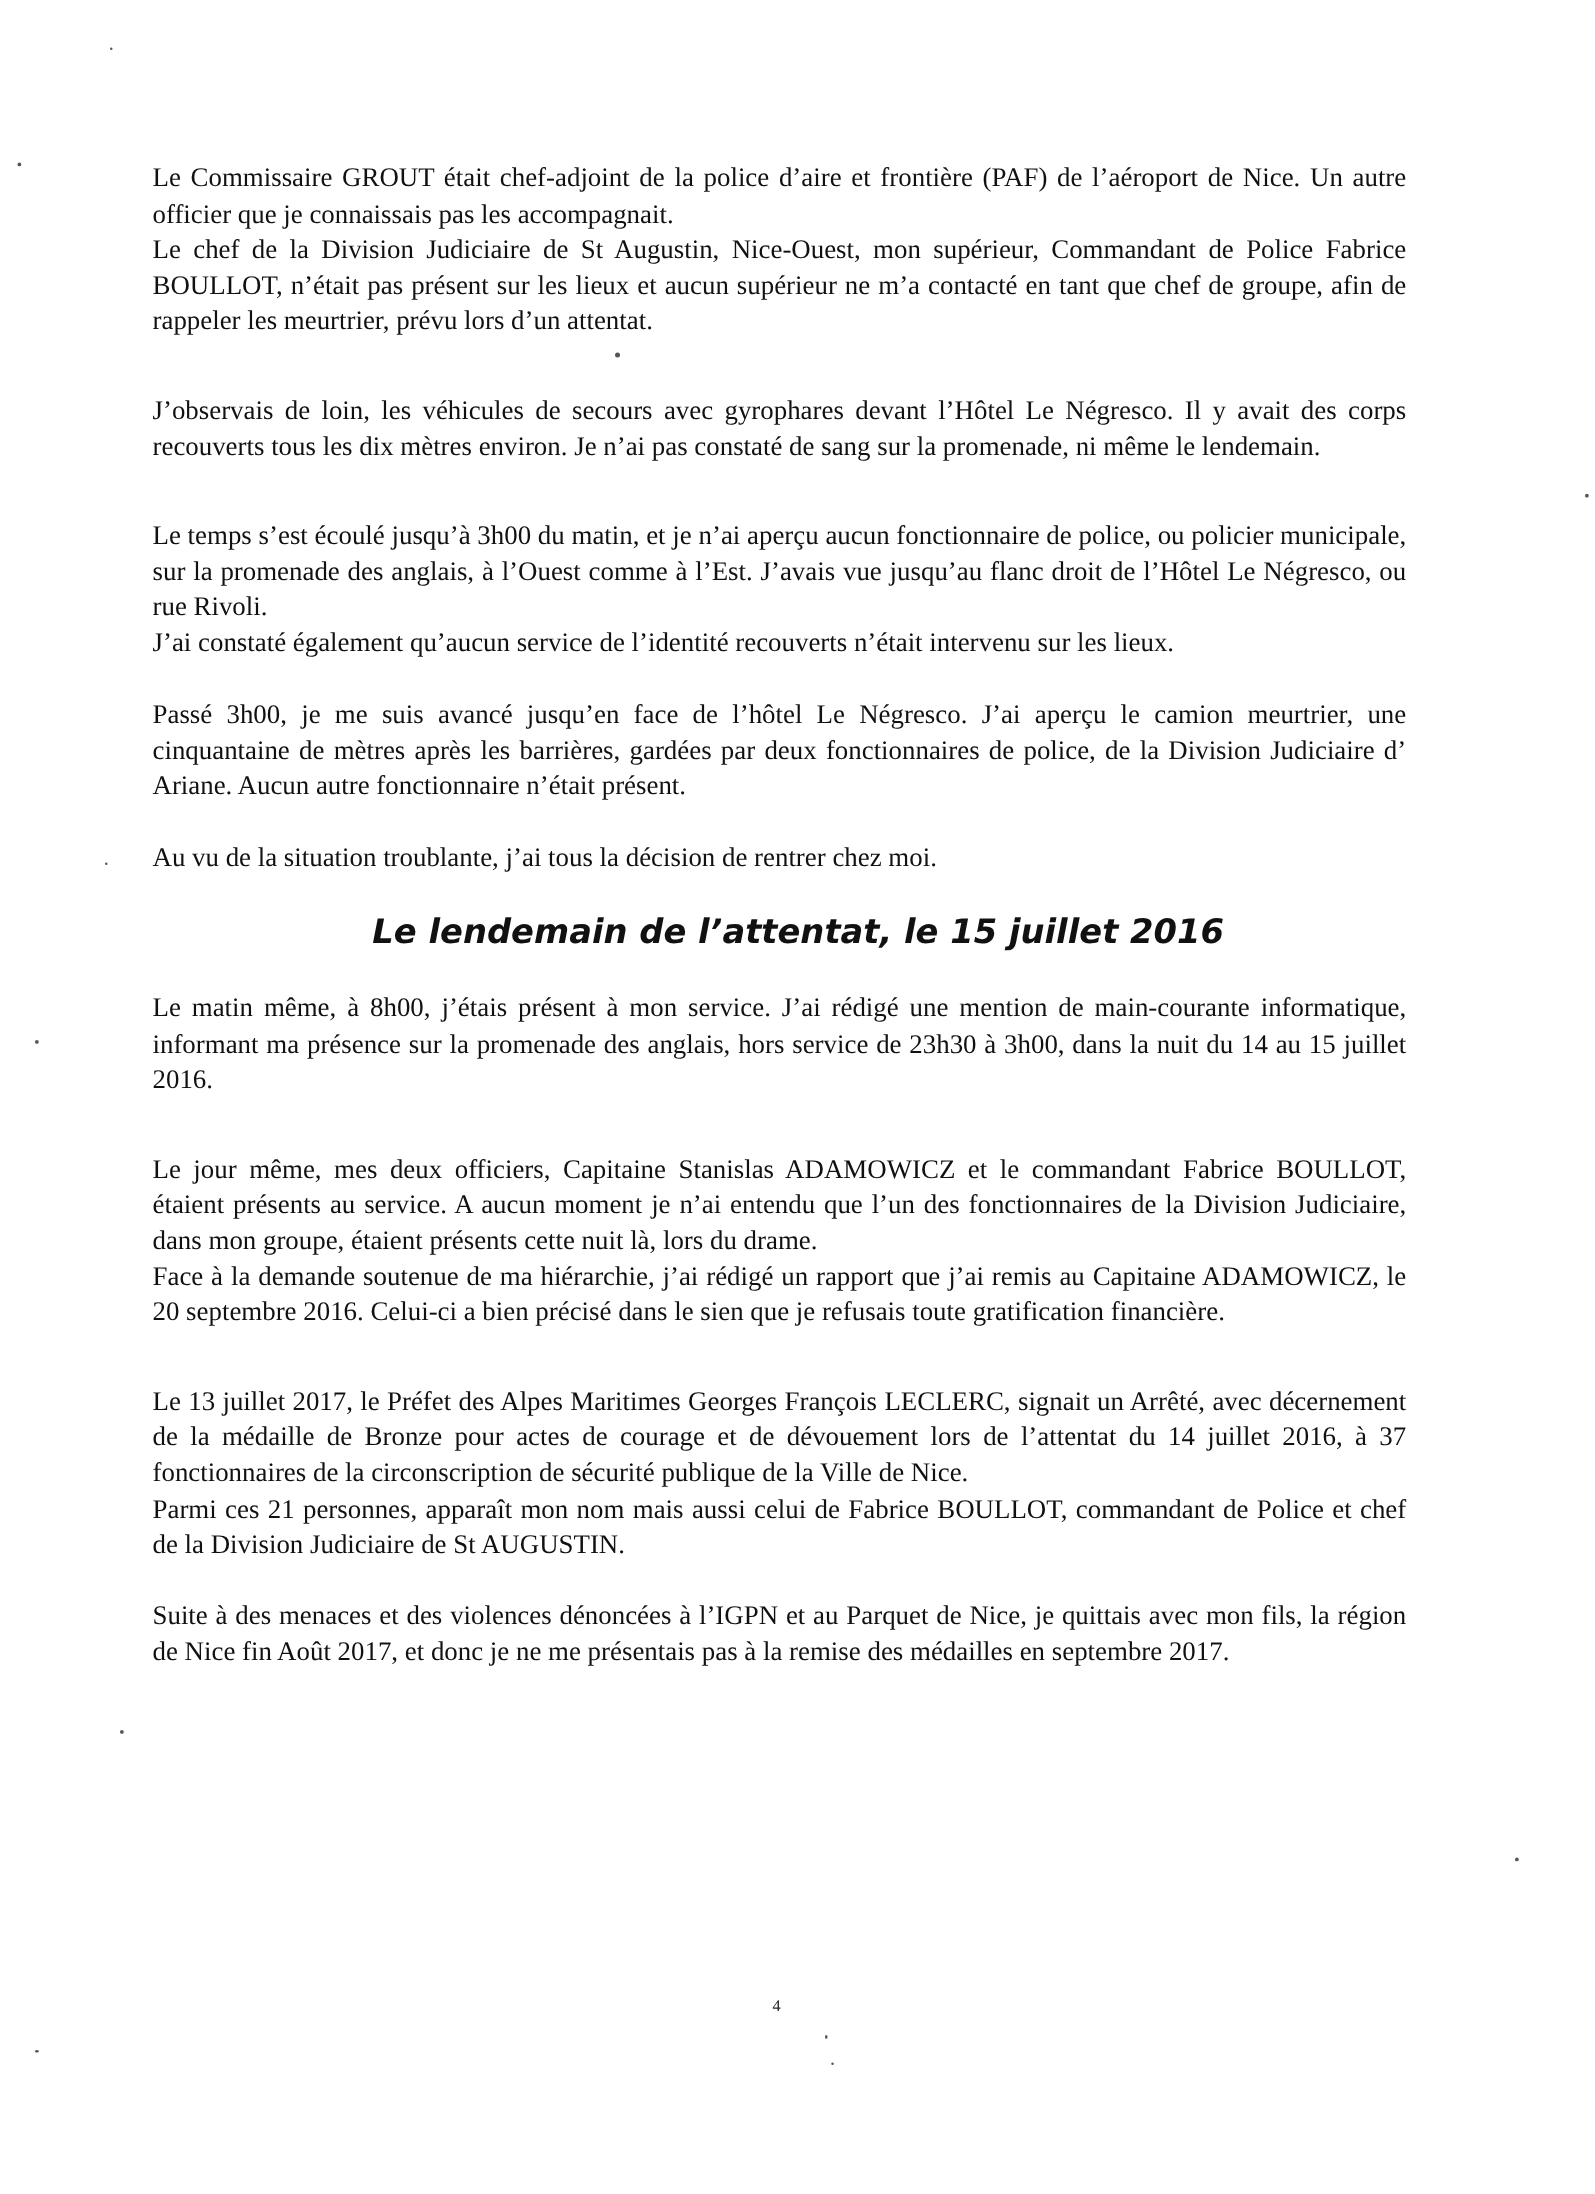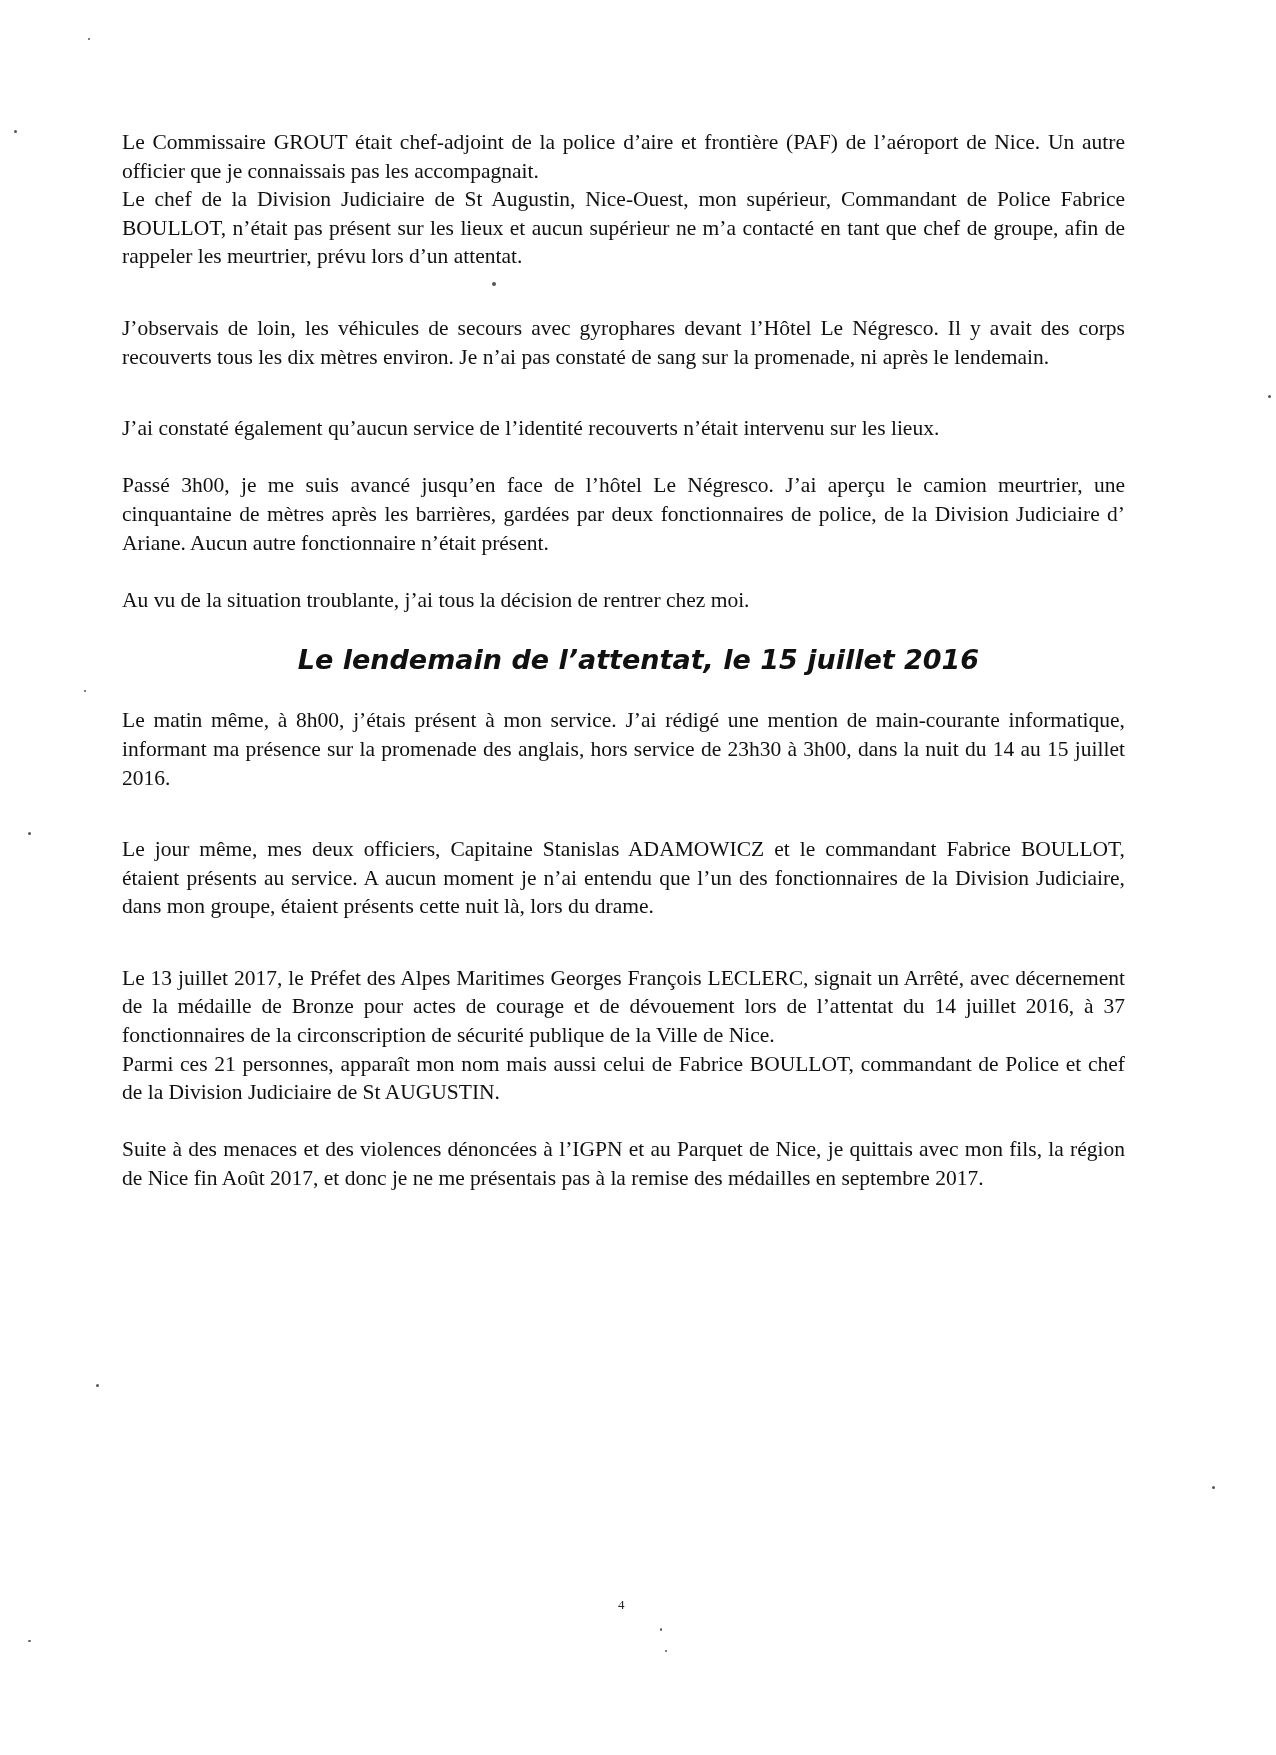--- a/index.html
+++ b/index.html
@@ -46,39 +46,41 @@
   <div class="speck" style="left:660px;top:1628px;width:2px;height:3px;"></div>
   <div class="speck" style="left:665px;top:1650px;width:2px;height:2px;"></div>
   <div class="speck" style="left:28px;top:1640px;width:3px;height:2px;"></div>
 
   <div class="content">
 
     <p>Le Commissaire GROUT était chef-adjoint de la police d’aire et frontière (PAF) de l’aéroport de Nice. Un autre officier que je connaissais pas les accompagnait.</p>
     <p>Le chef de la Division Judiciaire de St Augustin, Nice-Ouest, mon supérieur, Commandant de Police Fabrice BOULLOT, n’était pas présent sur les lieux et aucun supérieur ne m’a contacté en tant que chef de groupe, afin de rappeler les meurtrier, prévu lors d’un attentat.</p>
     <div class="gap-lg"></div>
 
-    <p>J’observais de loin, les véhicules de secours avec gyrophares devant l’Hôtel Le Négresco.  Il y avait des corps recouverts tous les dix mètres environ. Je n’ai pas constaté de sang sur la promenade, ni après le lendemain.</p>
+    <p>J’observais de loin, les véhicules de secours avec gyrophares devant l’Hôtel Le Négresco.  Il y avait des corps recouverts tous les dix mètres environ. Je n’ai pas constaté de sang sur la promenade, ni même le lendemain.</p>
     <div class="gap-lg"></div>
 
+    <p>Le temps s’est écoulé jusqu’à 3h00 du matin, et je n’ai aperçu aucun fonctionnaire de police, ou policier municipale, sur la promenade des anglais, à l’Ouest comme à l’Est. J’avais vue jusqu’au flanc droit de l’Hôtel Le Négresco, ou rue Rivoli.</p>
     <p>J’ai constaté également qu’aucun service de l’identité recouverts n’était intervenu sur les lieux.</p>
     <div class="gap"></div>
 
     <p>Passé 3h00, je me suis avancé jusqu’en face de l’hôtel Le Négresco. J’ai aperçu le camion meurtrier, une cinquantaine de mètres après les barrières, gardées par deux fonctionnaires de police, de la Division Judiciaire d’ Ariane. Aucun autre fonctionnaire n’était présent.</p>
     <div class="gap"></div>
 
     <p>Au vu de la situation troublante, j’ai tous la décision de rentrer chez moi.</p>
 
     <div class="heading-wrap">
       <h2 class="heading">Le lendemain de l’attentat, le 15 juillet 2016</h2>
     </div>
 
     <p>Le matin même, à 8h00, j’étais présent à mon service. J’ai rédigé une mention de main-courante informatique, informant ma présence sur la promenade des anglais, hors service de 23h30 à 3h00, dans la nuit du 14 au 15 juillet 2016.</p>
     <div class="gap-lg"></div>
 
     <p>Le jour même, mes deux officiers, Capitaine Stanislas ADAMOWICZ et le commandant Fabrice BOULLOT, étaient présents au service. A aucun moment je n’ai entendu que l’un des fonctionnaires de la Division Judiciaire, dans mon groupe,  étaient présents cette nuit là, lors du drame.</p>
+    <p>Face à la demande soutenue de ma hiérarchie, j’ai rédigé un rapport que j’ai remis au Capitaine ADAMOWICZ, le 20 septembre 2016. Celui-ci a bien précisé dans le sien que je refusais toute gratification financière.</p>
     <div class="gap-lg"></div>
 
     <p>Le 13 juillet 2017, le Préfet des Alpes Maritimes Georges François LECLERC, signait un Arrêté, avec décernement de la médaille de Bronze pour actes de courage et de dévouement lors de l’attentat du 14 juillet 2016, à 37 fonctionnaires de la circonscription de sécurité publique de la Ville de Nice.</p>
     <p>Parmi ces 21 personnes, apparaît mon nom mais aussi celui de Fabrice BOULLOT, commandant de Police et chef de la Division Judiciaire de St AUGUSTIN.</p>
     <div class="gap"></div>
 
     <p>Suite à des menaces et des violences dénoncées à l’IGPN et au Parquet de Nice, je quittais avec mon fils, la région de Nice fin Août 2017, et donc je ne me présentais pas à la remise des médailles en septembre 2017.</p>
   </div>
 
   <div class="page-number">4</div>

